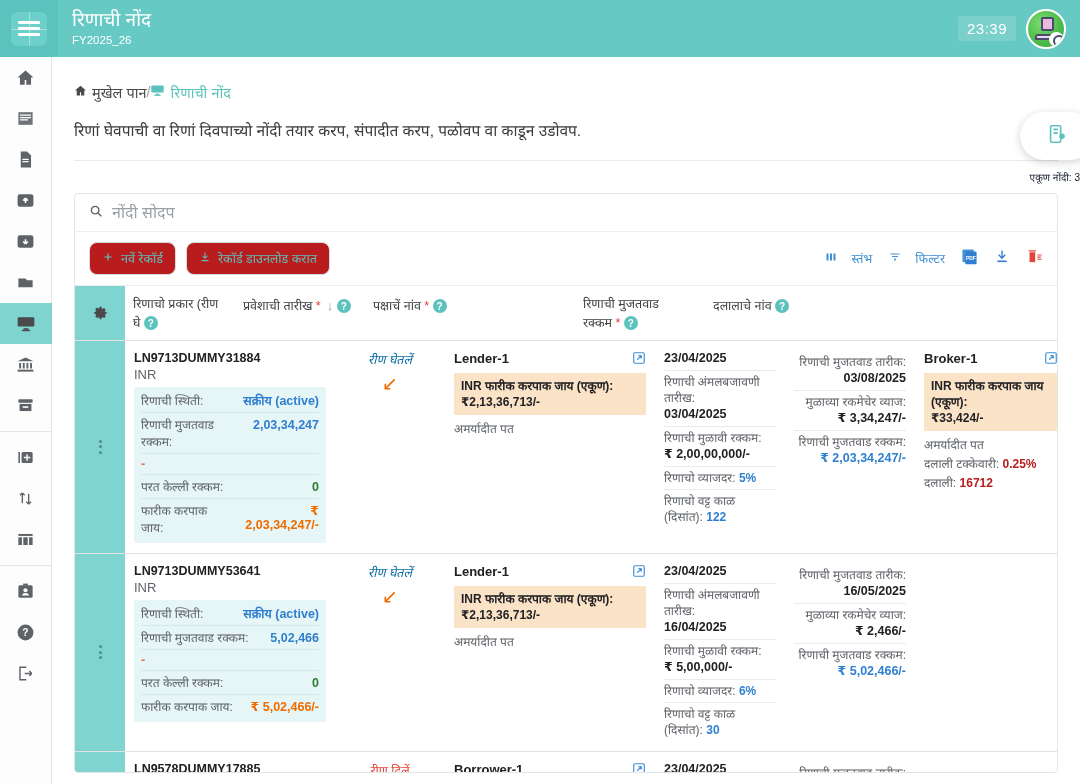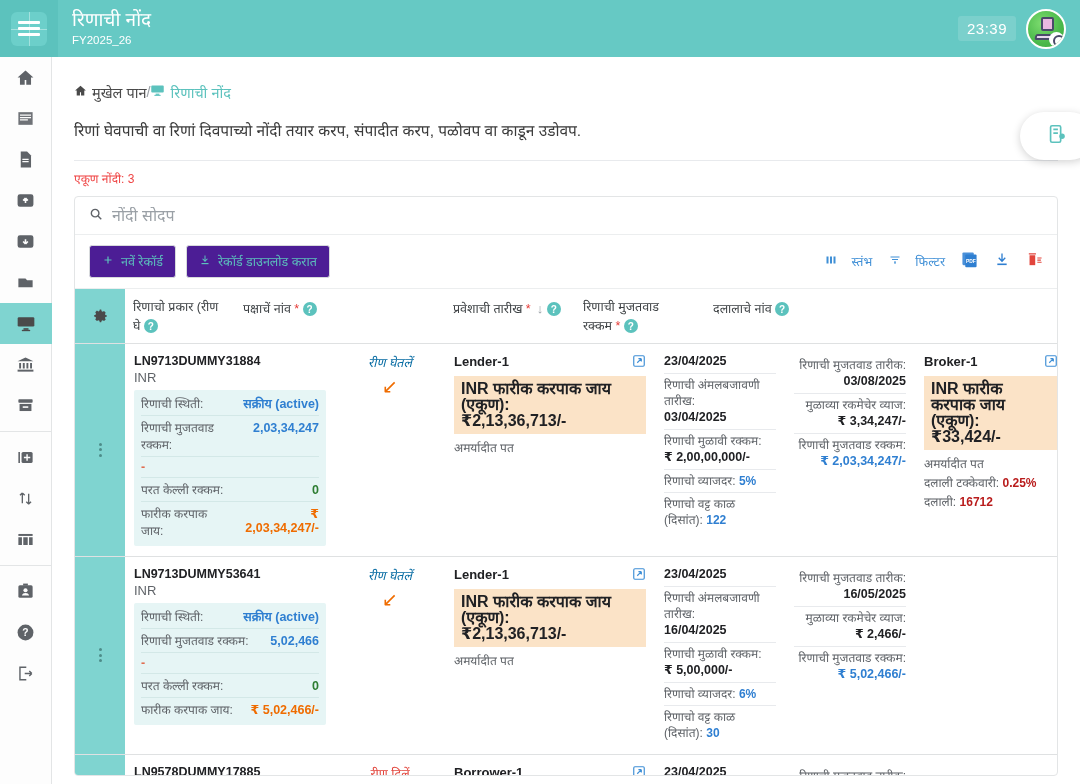--- a/index.html
+++ b/index.html
@@ -75,37 +75,37 @@
     background: #fff; overflow: hidden; }
 
   .breadcrumb { display: flex; align-items: center; 
     padding: 25px 0 0 22px; font-size: 14.5px; }
   .bc-home { color: #4a4a4a; display: flex; align-items: center; gap: 5px; cursor: pointer; }
   .bc-sep { color: #9aa0a6; }
   .bc-cur { color: #5cc2bd; display: flex; align-items: center; gap: 5px; cursor: pointer; }
 
   .page-desc { padding: 18px 0 0 22px; font-size: 15.5px; color: #3a3a3a; line-height: 22px; }
   .desc-rule { margin: 18px 22px 0 22px; height: 1px; background: #e8eaed; }
-  .total-count { padding: 9px 0 0 22px; font-size: 12px; color: #ef4444; }
+  .total-count { padding: 9px 0 0 22px; font-size: 10px; color: #0f172a; text-align: right; }
 
   .panel { margin: 9px 22px 0 22px; border: 1px solid #e3e5e6; border-radius: 4px;
     background: #fff; height: 580px; position: relative; overflow: hidden; }
 
   .search-row { display: flex; align-items: center; gap: 9px;
     height: 38px; padding: 0 14px; border-bottom: 1px solid #eceeef; }
   .search-row input {
     border: none; outline: none; font-size: 16px; color: #3c4043;
     font-family: inherit; width: 90%; background: transparent;
   }
   .search-row input::placeholder { color: #9aa0a6; }
 
   .btn-row { display: flex; align-items: center; padding: 10px 14px 10px 14px; gap: 10px; }
   .btn {
     display: inline-flex; align-items: center; gap: 7px;
-    border: 1px solid #d7dadc; border-radius: 3px; background: #4c1d95;
+    border: 1px solid #d7dadc; border-radius: 8px; background: #b91c1c;
     color: #5cc2bd; font-size: 12.5px; padding: 7px 12px; cursor: pointer;
     font-family: inherit;
   }
   .tool-right { margin-left: auto; display: flex; align-items: center; gap: 16px; }
   .tool-btn { display: inline-flex; align-items: center; gap: 13px;
     color: #3f8fd6; font-size: 12.5px; cursor: pointer; }
   .thead { display: flex; border-top: 1px solid #eceeef; border-bottom: 1px solid #dfe1e2; }
   .th-gear { width: 50px; min-width: 50px; background: #7fd4d0; display: flex;
     align-items: center; justify-content: center; cursor: pointer; }
   .th { padding: 10px 8px 8px 8px; font-size: 12.5px; color: #3c4043; line-height: 17px; }
@@ -145,21 +145,21 @@
 
   .loan-type { text-align: center; font-size: 12.5px; padding-top: 10px; }
   .lt-borrow { color: #0369a1; font-style: italic; }
   .lt-lend { color: #e2453c; }
   .lt-arrow { font-size: 19px; display: block; margin-top: 4px; }
   .lt-arrow.down { color: #ef6c00; }
 
   .party-head { display: flex; justify-content: space-between; align-items: flex-start; }
   .party-name { font-weight: bold; font-size: 13px; color: #202124; }
   .ext-link { color: #3f8fd6; cursor: pointer; }
-  .party-box { margin-top: 5px; padding: 5px 7px; font-size: 16px; line-height: 16px; }
+  .party-box { margin-top: 5px; padding: 5px 7px; font-size: 12px; line-height: 16px; }
   .party-box.orange { background: #fbe3c7; }
   .party-box b { font-weight: bold; color: #202124; }
   .party-foot { margin-top: 5px; font-size: 12px; color: #5f6368; }
 
   .kv { padding: 3px 0; border-bottom: 1px solid #e8eaed; }
   .kv:last-child { border-bottom: none; }
   .kv .k { color: #5f6368; font-size: 12px; line-height: 16px; }
   .kv .v { font-weight: bold; font-size: 12.5px; color: #202124; line-height: 17px; }
   .kv .inline-v { font-weight: bold; color: #2f7fd1; }
   .kv.right { text-align: right; }
@@ -417,26 +417,26 @@
       <div class="thead">
         <div class="th-gear">
           <svg width="17" height="17" viewBox="0 0 24 24" fill="#4a4a4a">
               <path d="M12 8.5a3.5 3.5 0 1 0 0 7 3.5 3.5 0 0 0 0-7zm9 3.5-2.1-.6a7 7 0 0 0-.6-1.5l1.1-1.9-2.4-2.4-1.9 1.1a7 7 0 0 0-1.5-.6L13 3.5h-2l-.6 2.1a7 7 0 0 0-1.5.6L7 5.1 4.6 7.5l1.1 1.9a7 7 0 0 0-.6 1.5L3 11.5v2l2.1.6a7 7 0 0 0 .6 1.5l-1.1 1.9 2.4 2.4 1.9-1.1a7 7 0 0 0 1.5.6l.6 2.1h2l.6-2.1a7 7 0 0 0 1.5-.6l1.9 1.1 2.4-2.4-1.1-1.9a7 7 0 0 0 .6-1.5l2.1-.6z"></path>
             </svg>
         </div>
         <div class="th c2">
           <span>रिणाचो प्रकार (रीण घे</span>
           <div class="qmark">?</div>
         </div>
+        <div class="th c4">
+          <span>प्रवेशाची तारीख</span><span class="req">&nbsp;*</span><span class="sort-arrow">↓</span>
+          <div class="qmark">?</div>
+        </div>
         <div class="th c3">
           <span>पक्षाचें नांव</span><span class="req">&nbsp;*</span>
-          <div class="qmark">?</div>
-        </div>
-        <div class="th c4">
-          <span>प्रवेशाची तारीख</span><span class="req">&nbsp;*</span><span class="sort-arrow">↓</span>
           <div class="qmark">?</div>
         </div>
         <div class="th c5">
           <span>रिणाची मुजतवाड रक्कम</span><span class="req">&nbsp;*</span>
           <div class="qmark">?</div>
         </div>
         <div class="th c6">
           <span>दलालाचे नांव</span>
           <div class="qmark">?</div>
         </div>

